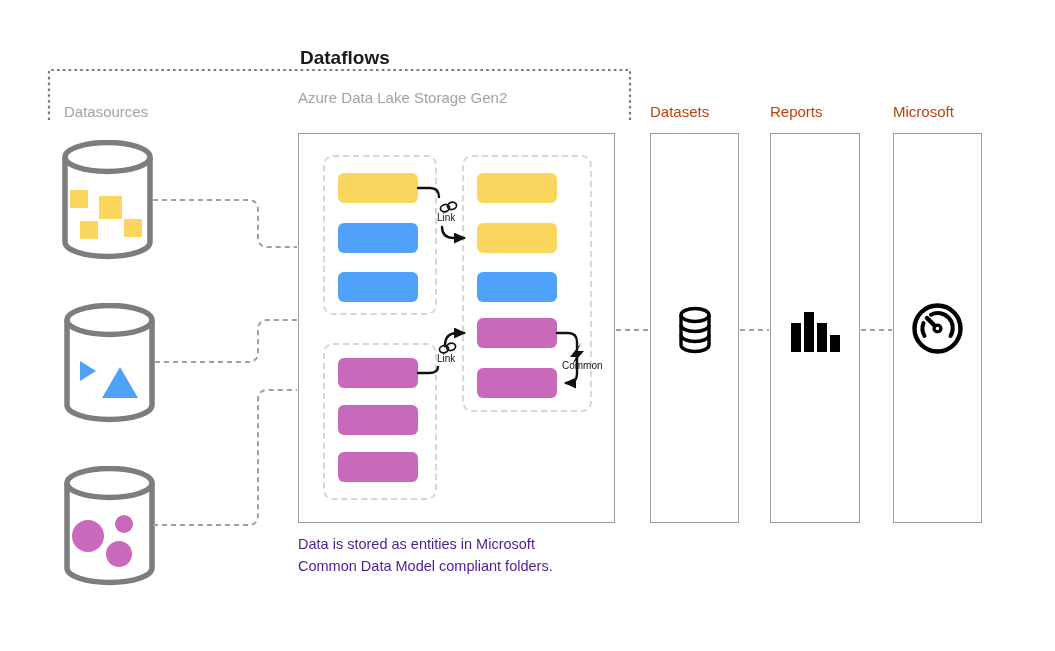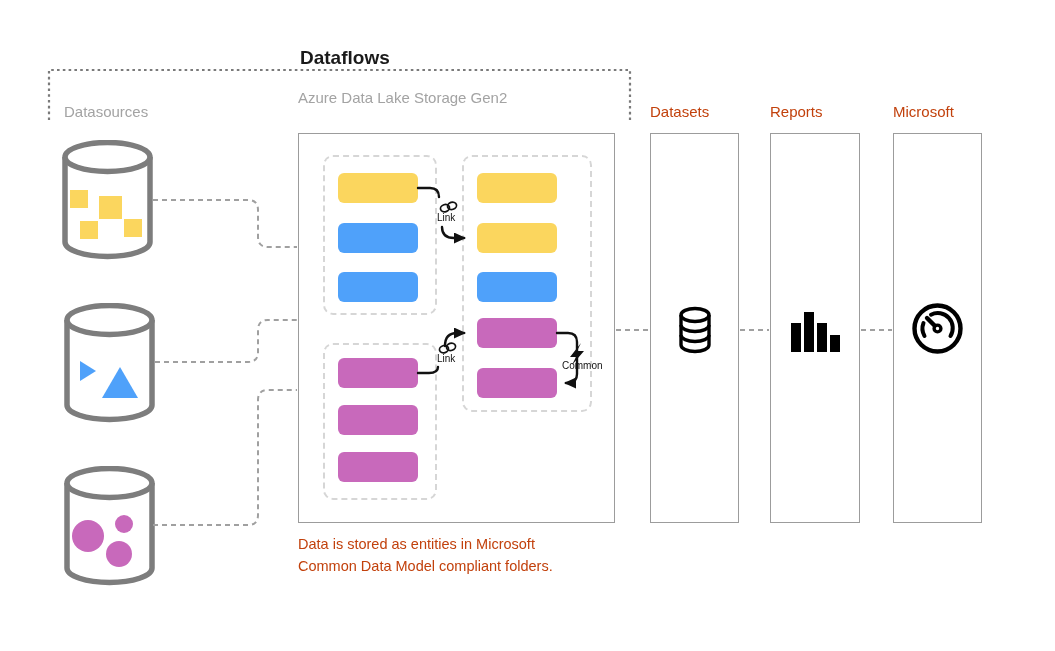--- a/index.html
+++ b/index.html
@@ -11,21 +11,21 @@
   .lbl.bold{font-weight:bold;color:#1a1a1a;font-size:19px;}
   .lbl.muted{color:#a3a3a3;}
   .lbl.dark{color:#c2410c;}
   .smalllbl{position:absolute;font-size:10px;color:#111;white-space:nowrap;}
   .box{position:absolute;border:1.5px solid #9c9c9c;background:#fff;box-sizing:border-box;}
   .folder{position:absolute;border:2px dashed #d6d6d6;border-radius:10px;box-sizing:border-box;}
   .bar{position:absolute;width:80px;height:30px;border-radius:6px;}
   .bar.yellow{background:#fbd65e;}
   .bar.blue{background:#4fa1fa;}
   .bar.magenta{background:#c869bb;}
-  .caption{position:absolute;left:298px;top:533px;width:285px;font-size:14.5px;color:#c2410c;line-height:1.52;}
+  .caption{position:absolute;left:298px;top:533px;width:285px;font-size:14.5px;color:#4c1d95;line-height:1.52;}
   .abs{position:absolute;}
   svg{display:block;}
   .overlay{position:absolute;left:0;top:0;pointer-events:none;}
 </style>
 </head>
 <body>
 
 <div class="canvas">
 
   <div class="lbl bold" style="left:300px;top:47px;">Dataflows</div>

